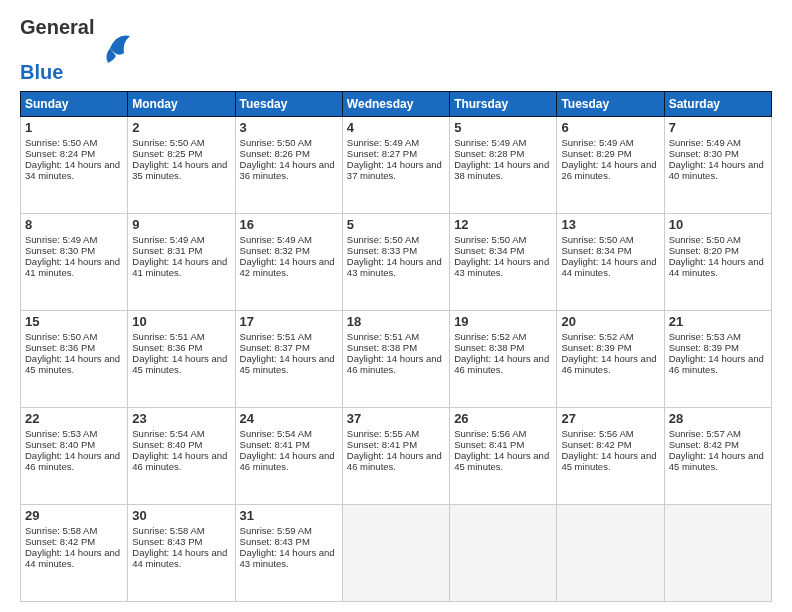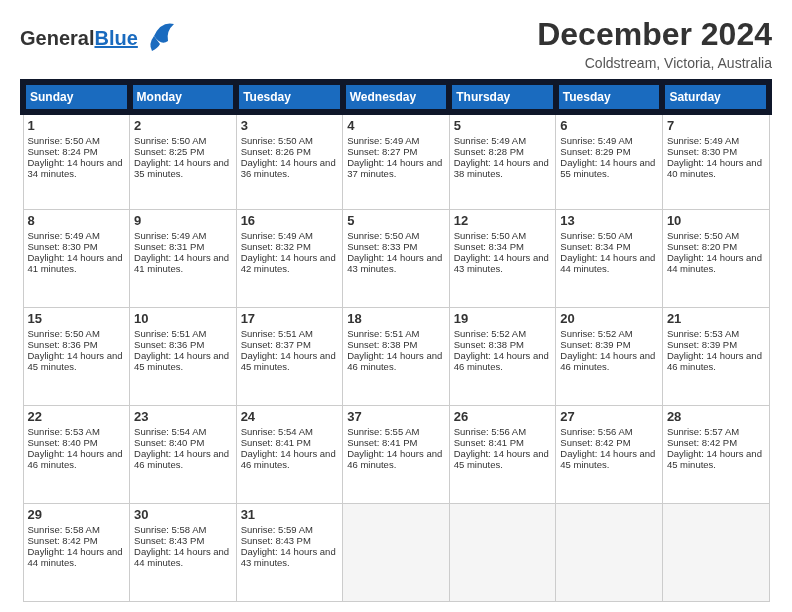--- a/index.html
+++ b/index.html
@@ -53,21 +53,21 @@
       width: 100%;
       table-layout: fixed;
     }
     .calendar th {
       background: #1a6bbf;
       color: #fff;
       font-size: 12px;
       font-weight: bold;
       padding: 5px 4px;
       text-align: left;
-      border: 6px solid #0f172a;
+      border: 1px solid #0f172a;
     }
     .calendar td {
       border: 1px solid #ccc;
       vertical-align: top;
       padding: 3px 4px;
       font-size: 9.5px;
       color: #333;
       height: 88px;
     }
     .day-num {
@@ -80,35 +80,31 @@
       background: #f5f5f5;
     }
   </style>
 </head>
 <body>
 
 <div class="page">
   <div class="header">
     <div class="logo">
       <div class="logo-wrapper">
-        <div style="display:flex;flex-direction:row;line-height:1.1;">
+        <div style="display:flex;flex-direction:column;line-height:1.1;gap:23px;">
           <span style="font-size:20px;font-weight:bold;color:#333;">General</span>
-          <span style="font-size:20px;font-weight:bold;color:#1a6bbf;text-decoration:underline;">Blue</span>
+          <span style="font-size:20px;font-weight:bold;color:#1a6bbf;">Blue</span>
         </div>
         <div style="margin-left:4px;">
           <svg width="30" height="40" viewBox="0 0 30 40">
             <path d="M8,20 Q15,5 28,8 Q20,15 22,25 Q15,30 8,20Z" fill="#1a6bbf"></path>
             <path d="M8,20 Q2,28 6,35 Q12,32 14,28Z" fill="#1a6bbf"></path>
           </svg>
         </div>
       </div>
-    </div>
-    <div class="title-area">
-      <div class="month-title">December 2024</div>
-      <div class="location">Coldstream, Victoria, Australia</div>
     </div>
   </div>
 
   <table class="calendar" id="cal-table">
     <thead>
       <tr id="header-row">
           <th>Sunday</th>
           <th>Monday</th>
           <th>Tuesday</th>
           <th>Wednesday</th>
@@ -117,21 +113,21 @@
           <th>Saturday</th>
         </tr>
     </thead>
     <tbody id="cal-body">
         <tr>
           <td><span class="day-num">1</span><span>Sunrise: 5:50 AM</span><br><span>Sunset: 8:24 PM</span><br><span>Daylight: 14 hours and 34 minutes.</span></td>
           <td><span class="day-num">2</span><span>Sunrise: 5:50 AM</span><br><span>Sunset: 8:25 PM</span><br><span>Daylight: 14 hours and 35 minutes.</span></td>
           <td><span class="day-num">3</span><span>Sunrise: 5:50 AM</span><br><span>Sunset: 8:26 PM</span><br><span>Daylight: 14 hours and 36 minutes.</span></td>
           <td><span class="day-num">4</span><span>Sunrise: 5:49 AM</span><br><span>Sunset: 8:27 PM</span><br><span>Daylight: 14 hours and 37 minutes.</span></td>
           <td><span class="day-num">5</span><span>Sunrise: 5:49 AM</span><br><span>Sunset: 8:28 PM</span><br><span>Daylight: 14 hours and 38 minutes.</span></td>
-          <td><span class="day-num">6</span><span>Sunrise: 5:49 AM</span><br><span>Sunset: 8:29 PM</span><br><span>Daylight: 14 hours and 55 minutes.</span></td>
+          <td><span class="day-num">6</span><span>Sunrise: 5:49 AM</span><br><span>Sunset: 8:29 PM</span><br><span>Daylight: 14 hours and 26 minutes.</span></td>
           <td><span class="day-num">7</span><span>Sunrise: 5:49 AM</span><br><span>Sunset: 8:30 PM</span><br><span>Daylight: 14 hours and 40 minutes.</span></td>
         </tr>
         <tr>
           <td><span class="day-num">8</span><span>Sunrise: 5:49 AM</span><br><span>Sunset: 8:30 PM</span><br><span>Daylight: 14 hours and 41 minutes.</span></td>
           <td><span class="day-num">9</span><span>Sunrise: 5:49 AM</span><br><span>Sunset: 8:31 PM</span><br><span>Daylight: 14 hours and 41 minutes.</span></td>
           <td><span class="day-num">16</span><span>Sunrise: 5:49 AM</span><br><span>Sunset: 8:32 PM</span><br><span>Daylight: 14 hours and 42 minutes.</span></td>
           <td><span class="day-num">5</span><span>Sunrise: 5:50 AM</span><br><span>Sunset: 8:33 PM</span><br><span>Daylight: 14 hours and 43 minutes.</span></td>
           <td><span class="day-num">12</span><span>Sunrise: 5:50 AM</span><br><span>Sunset: 8:34 PM</span><br><span>Daylight: 14 hours and 43 minutes.</span></td>
           <td><span class="day-num">13</span><span>Sunrise: 5:50 AM</span><br><span>Sunset: 8:34 PM</span><br><span>Daylight: 14 hours and 44 minutes.</span></td>
           <td><span class="day-num">10</span><span>Sunrise: 5:50 AM</span><br><span>Sunset: 8:20 PM</span><br><span>Daylight: 14 hours and 44 minutes.</span></td>

